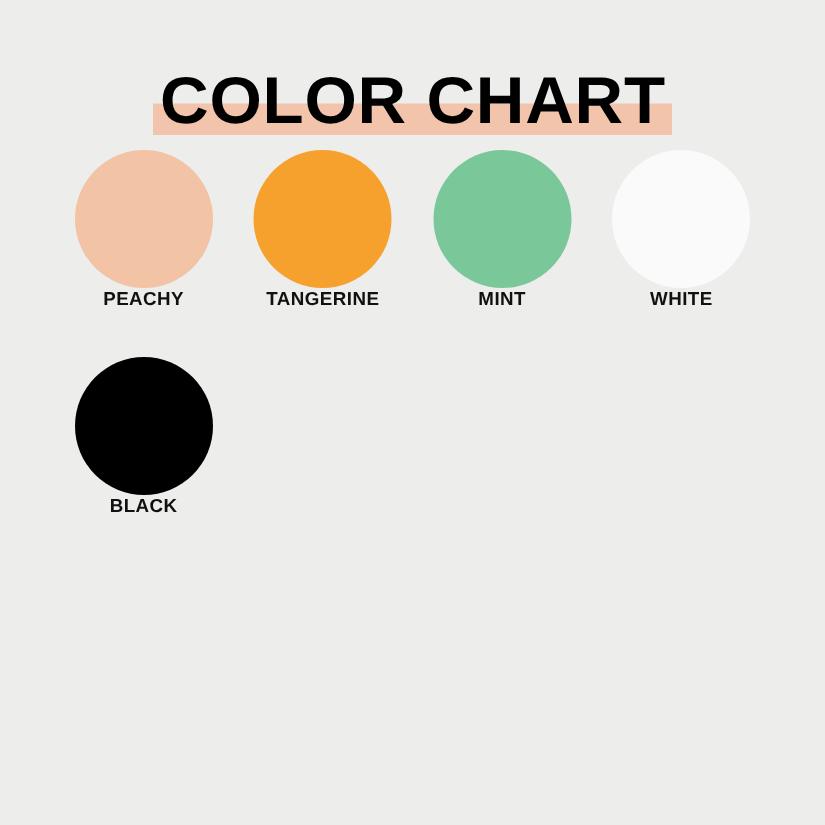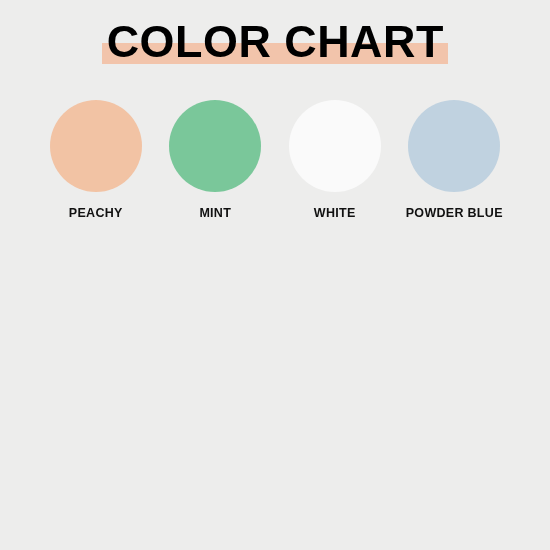--- a/index.html
+++ b/index.html
@@ -18,21 +18,21 @@
     width: 550px;
     height: 550px;
     box-sizing: border-box;
   }
 
   
   .title-block {
     position: relative;
     height: 92px;
     display: flex;
-    align-items: flex-start;
+    align-items: flex-end;
     justify-content: center;
     padding-top: 18px;
     box-sizing: border-box;
   }
   .title-wrap {
     position: relative;
     display: inline-block;
     padding: 0 4px;
   }
   .title-highlight {
@@ -74,21 +74,20 @@
     align-items: center;
     justify-content: flex-start;
   }
   .swatch-dot {
     width: 92px;
     height: 92px;
     border-radius: 50%;
     flex: none;
   }
   .swatch-label {
-    margin-top: 14px;
     font-family: "Liberation Sans", sans-serif;
     font-weight: bold;
     font-size: 12.5px;
     letter-spacing: 0.3px;
     color: #111111;
     text-align: left;
     white-space: nowrap;
     text-transform: uppercase;
   }
 </style>
@@ -108,33 +107,37 @@
 
     <div class="swatch">
       <div class="swatch-dot" style="background: rgb(242, 195, 164);"></div>
       <div class="swatch-label">PEACHY</div>
     </div>
 
 
 
 
 
+    <div class="swatch">
+      <div class="swatch-dot" style="background: rgb(246, 160, 46);"></div>
+      <div class="swatch-label">TANGERINE</div>
+    </div>
 
     <div class="swatch">
       <div class="swatch-dot" style="background: rgb(122, 199, 154);"></div>
       <div class="swatch-label">MINT</div>
     </div>
 
 
     <div class="swatch">
       <div class="swatch-dot" style="background: rgb(250, 250, 250);"></div>
       <div class="swatch-label">WHITE</div>
     </div>
 
+    <div class="swatch">
+      <div class="swatch-dot" style="background: rgb(0, 0, 0);"></div>
+      <div class="swatch-label">BLACK</div>
+    </div>
 
-    <div class="swatch">
-      <div class="swatch-dot" style="background: rgb(192, 210, 224);"></div>
-      <div class="swatch-label">POWDER BLUE</div>
-    </div>
 
 
   </div>
 </div>
 
 </body></html>

